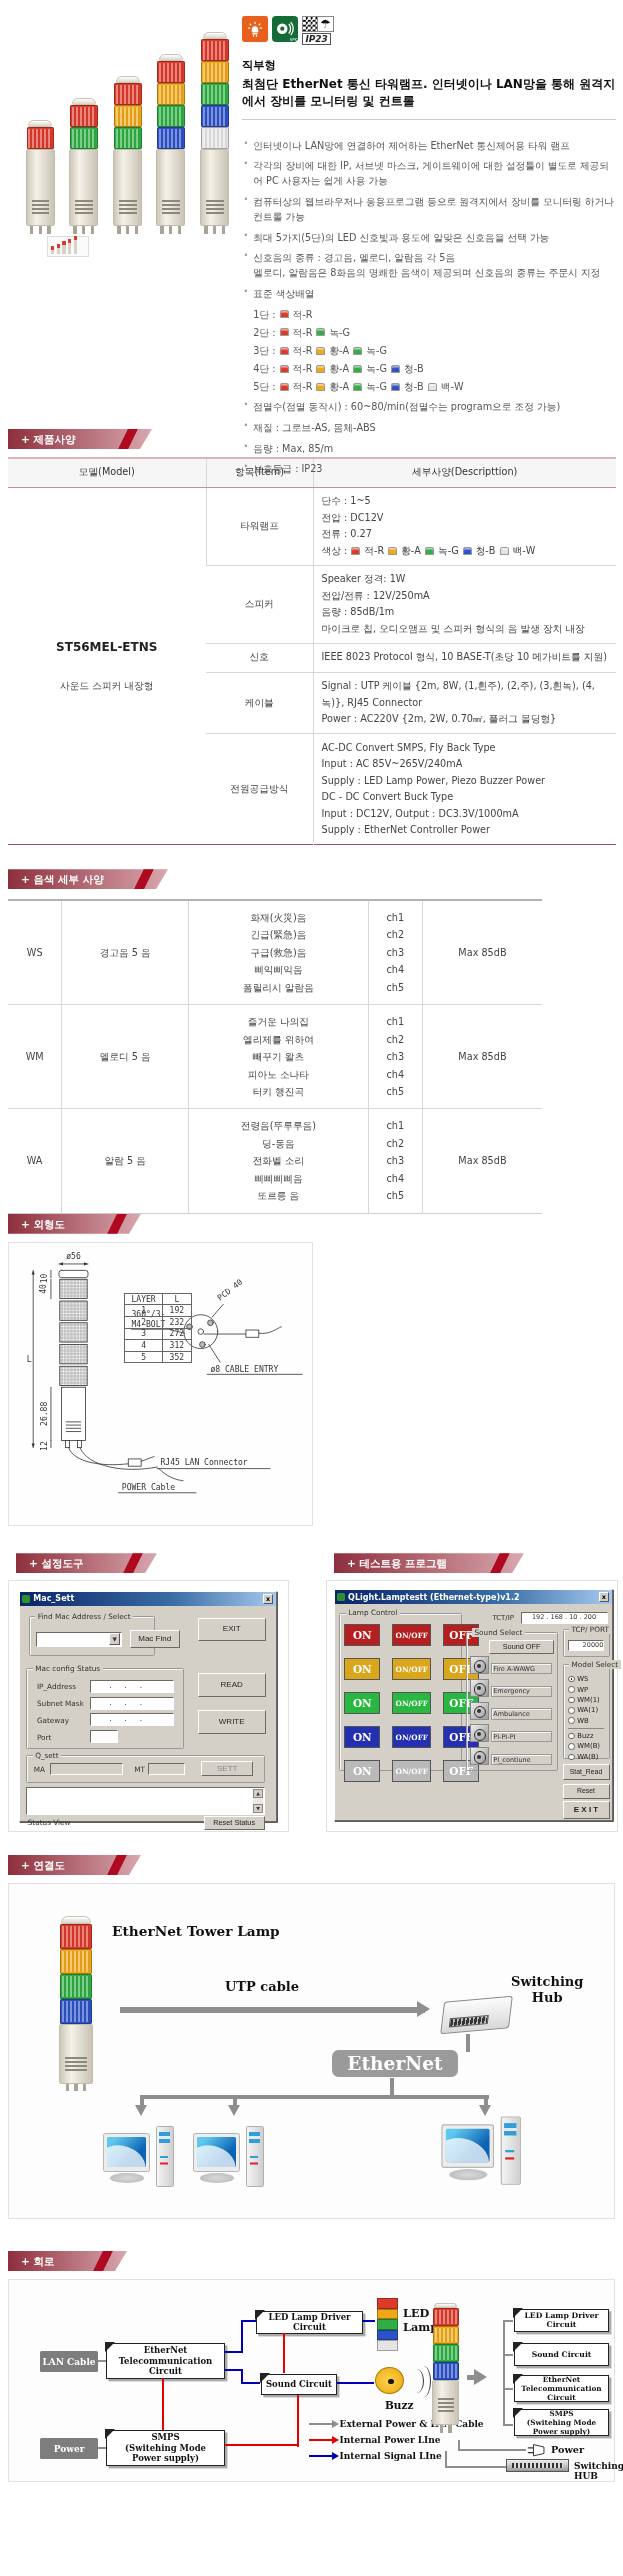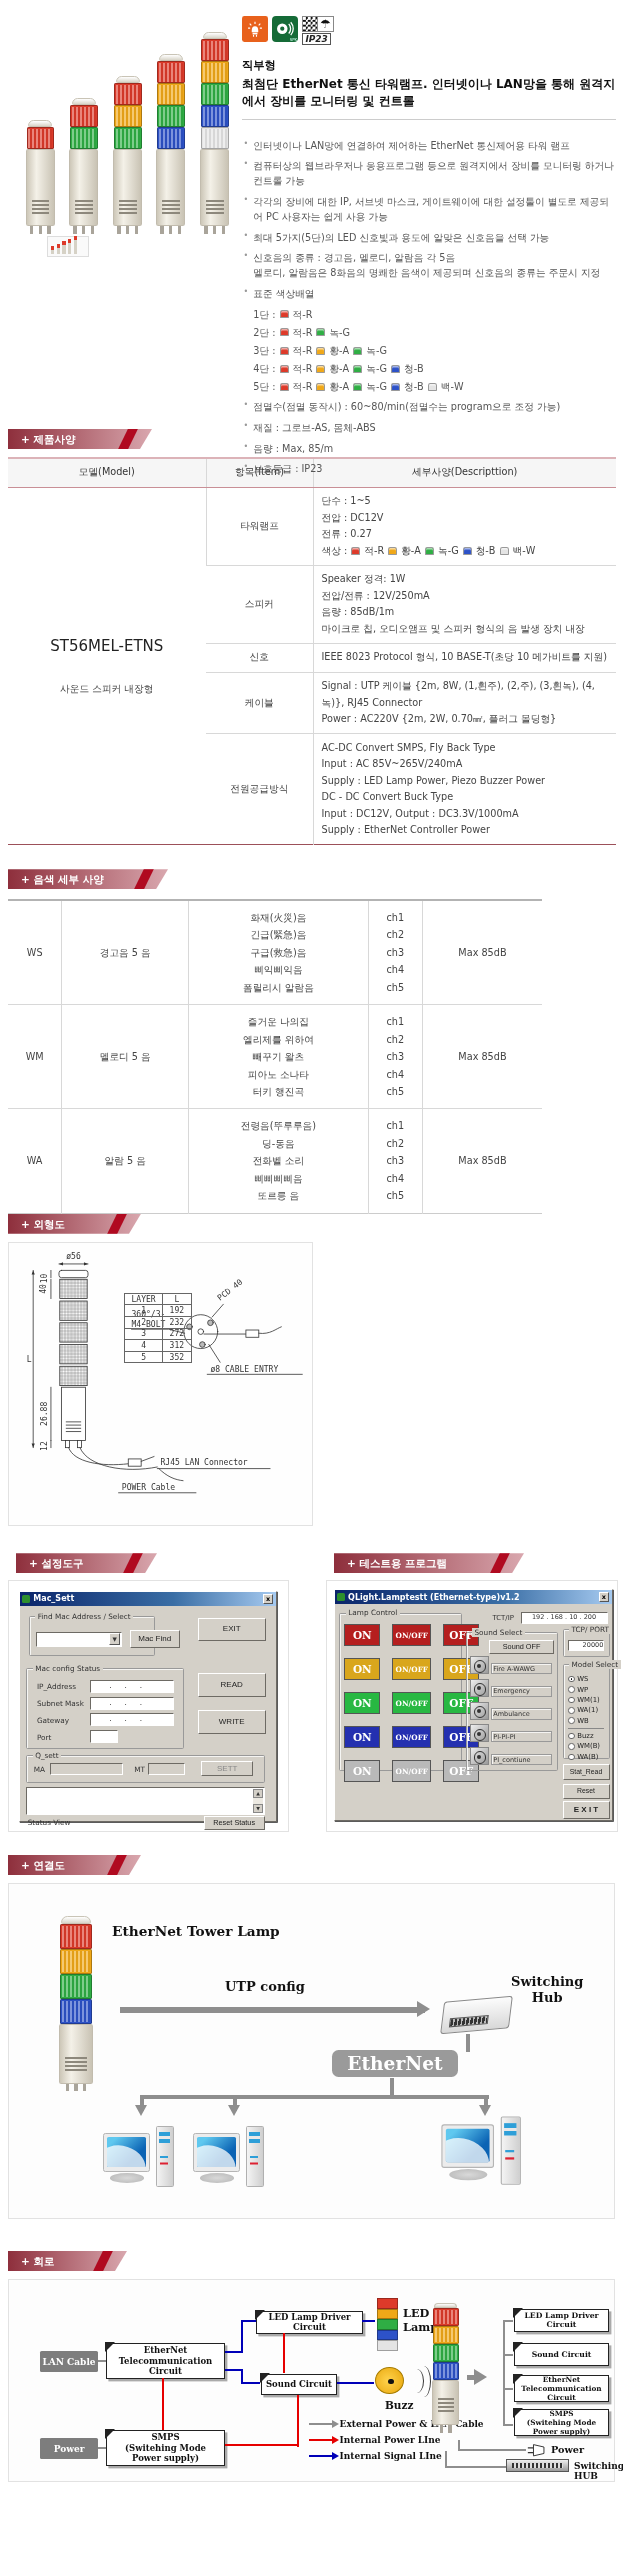--- a/index.html
+++ b/index.html
@@ -42,21 +42,21 @@
 .bullet::before{content:"•";position:absolute;left:1.6px;color:#999;font-size:8px}
 .palette-row{padding-left:11.3px;display:flex;align-items:center;gap:4px;margin-top:3.2px}
 .chip{display:inline-block;width:9px;height:8px;border:0.8px solid #999;border-radius:2.4px 2.4px 0.8px 0.8px;box-shadow:inset 0 1.6px 0.8px rgba(255,255,255,.6)}
 
 table{border-collapse:collapse;font-size:9.7px;color:#444}
 .spec-table{width:608px;margin:8px 0 0 8px;border-top:2.4px solid #dcb3b8;border-bottom:1.6px solid #9c5059}
 .spec-table th{background:#f6f6f6;font-weight:normal;color:#333;padding:7.3px 3.2px;border-bottom:1.6px solid #c98f96;font-size:9.7px}
 .spec-table td{border-top:0.8px solid #d8d8d8;padding:5.6px 8px;line-height:1.7;vertical-align:middle}
 .spec-table td+td,.spec-table th+th{border-left:0.8px solid #d8d8d8}
 .cell-center{text-align:center}
-.model-name{font-weight:normal;color:#222;font-size:15px;margin-bottom:21px}
+.model-name{font-weight:bold;color:#222;font-size:12px;margin-bottom:21px}
 .colorline{display:flex;align-items:center;gap:4px;flex-wrap:wrap}
 .sound-table{width:534px;margin:9.7px 0 0 8px;border-top:2.4px solid #b3b3b3;border-bottom:0.8px solid #ccc}
 .sound-table th{background:#f6f6f6;font-weight:normal;color:#333;padding:6.5px 3.2px;border-bottom:0.8px solid #bbb}
 .sound-table td{border-top:0.8px solid #d8d8d8;text-align:center;padding:8px 3.2px;line-height:1.8}
 .sound-table td+td,.sound-table th+th{border-left:0.8px solid #d8d8d8}
 
 .draw-frame{width:305px;height:284px;border:0.8px solid #e2e2e2;margin:8px 0 0 8px;position:relative;background:#fefefe}
 .layer-table{position:absolute;left:115px;top:50px;border:0.8px solid #555;font-family:"DejaVu Sans Mono",monospace;font-size:8px;color:#333}
 .layer-table td{border:0.8px solid #666;padding:0.8px 6.5px;text-align:center}
 
@@ -220,22 +220,22 @@
         <span class="ip23-block">
           <span class="checker"></span>
           <span class="umbrella">☂</span>
           <span class="ip23-label">IP23</span>
         </span>
       </div>
       <div class="type-label">직부형</div>
       <div class="intro-title">최첨단 EtherNet 통신 타워램프. 인터넷이나 LAN망을 통해 원격지에서 장비를 모니터링 및 컨트롤</div>
       <div class="bullets">
         <div class="bullet">인터넷이나 LAN망에 연결하여 제어하는 EtherNet 통신제어용 타워 램프</div>
+        <div class="bullet">각각의 장비에 대한 IP, 서브넷 마스크, 게이트웨이에 대한 설정툴이 별도로 제공되어 PC 사용자는 쉽게 사용 가능</div>
         <div class="bullet">컴퓨터상의 웹브라우저나 응용프로그램 등으로 원격지에서 장비를 모니터링 하거나 컨트롤 가능</div>
-        <div class="bullet">각각의 장비에 대한 IP, 서브넷 마스크, 게이트웨이에 대한 설정툴이 별도로 제공되어 PC 사용자는 쉽게 사용 가능</div>
         <div class="bullet">최대 5가지(5단)의 LED 신호빛과 용도에 알맞은 신호음을 선택 가능</div>
         <div class="bullet">
           <span>신호음의 종류 : 경고음, 멜로디, 알람음 각 5음</span>
           <div>멜로디, 알람음은 8화음의 명쾌한 음색이 제공되며 신호음의 종류는 주문시 지정</div>
         </div>
         <div class="bullet">표준 색상배열</div>
         <div class="palette-row">
           <span>1단 :</span>
           <span class="chip c-red"></span>
             <span>적-R</span>
@@ -680,21 +680,21 @@
       <div class="seg c-green" style="height:25px"></div>
       <div class="seg c-blue" style="height:25px"></div>
       <div class="body" style="height:60px"></div>
       <div class="feet">
           <i></i>
           <i></i>
           <i></i>
         </div>
     </div>
     <div class="serif" style="position:absolute;left:103px;top:39px;font-size:13.7px">EtherNet Tower Lamp</div>
-    <div class="serif" style="position:absolute;left:216px;top:95px;font-size:13px">UTP config</div>
+    <div class="serif" style="position:absolute;left:216px;top:95px;font-size:13px">UTP cable</div>
     <div class="garrow h" style="left:111px;top:123px;width:305px;height:5.6px"></div>
     <div class="hub3d" style="left:433px;top:115px"></div>
     <div class="serif" style="position:absolute;left:502px;top:90px;font-size:13px;text-align:center;line-height:1.2">
       <div>Switching</div>
         <div>Hub</div>
     </div>
     <div class="gline line" style="left:457px;top:150px;width:4px;height:18px"></div>
     <div class="badge" style="left:323px;top:166px;width:126px;height:27.4px;font-size:18.6px;line-height:27.4px">EtherNet</div>
     <div class="gline line" style="left:381px;top:194px;width:4px;height:19.4px"></div>
     <div class="gline line" style="left:131px;top:211px;width:349px;height:4px"></div>

